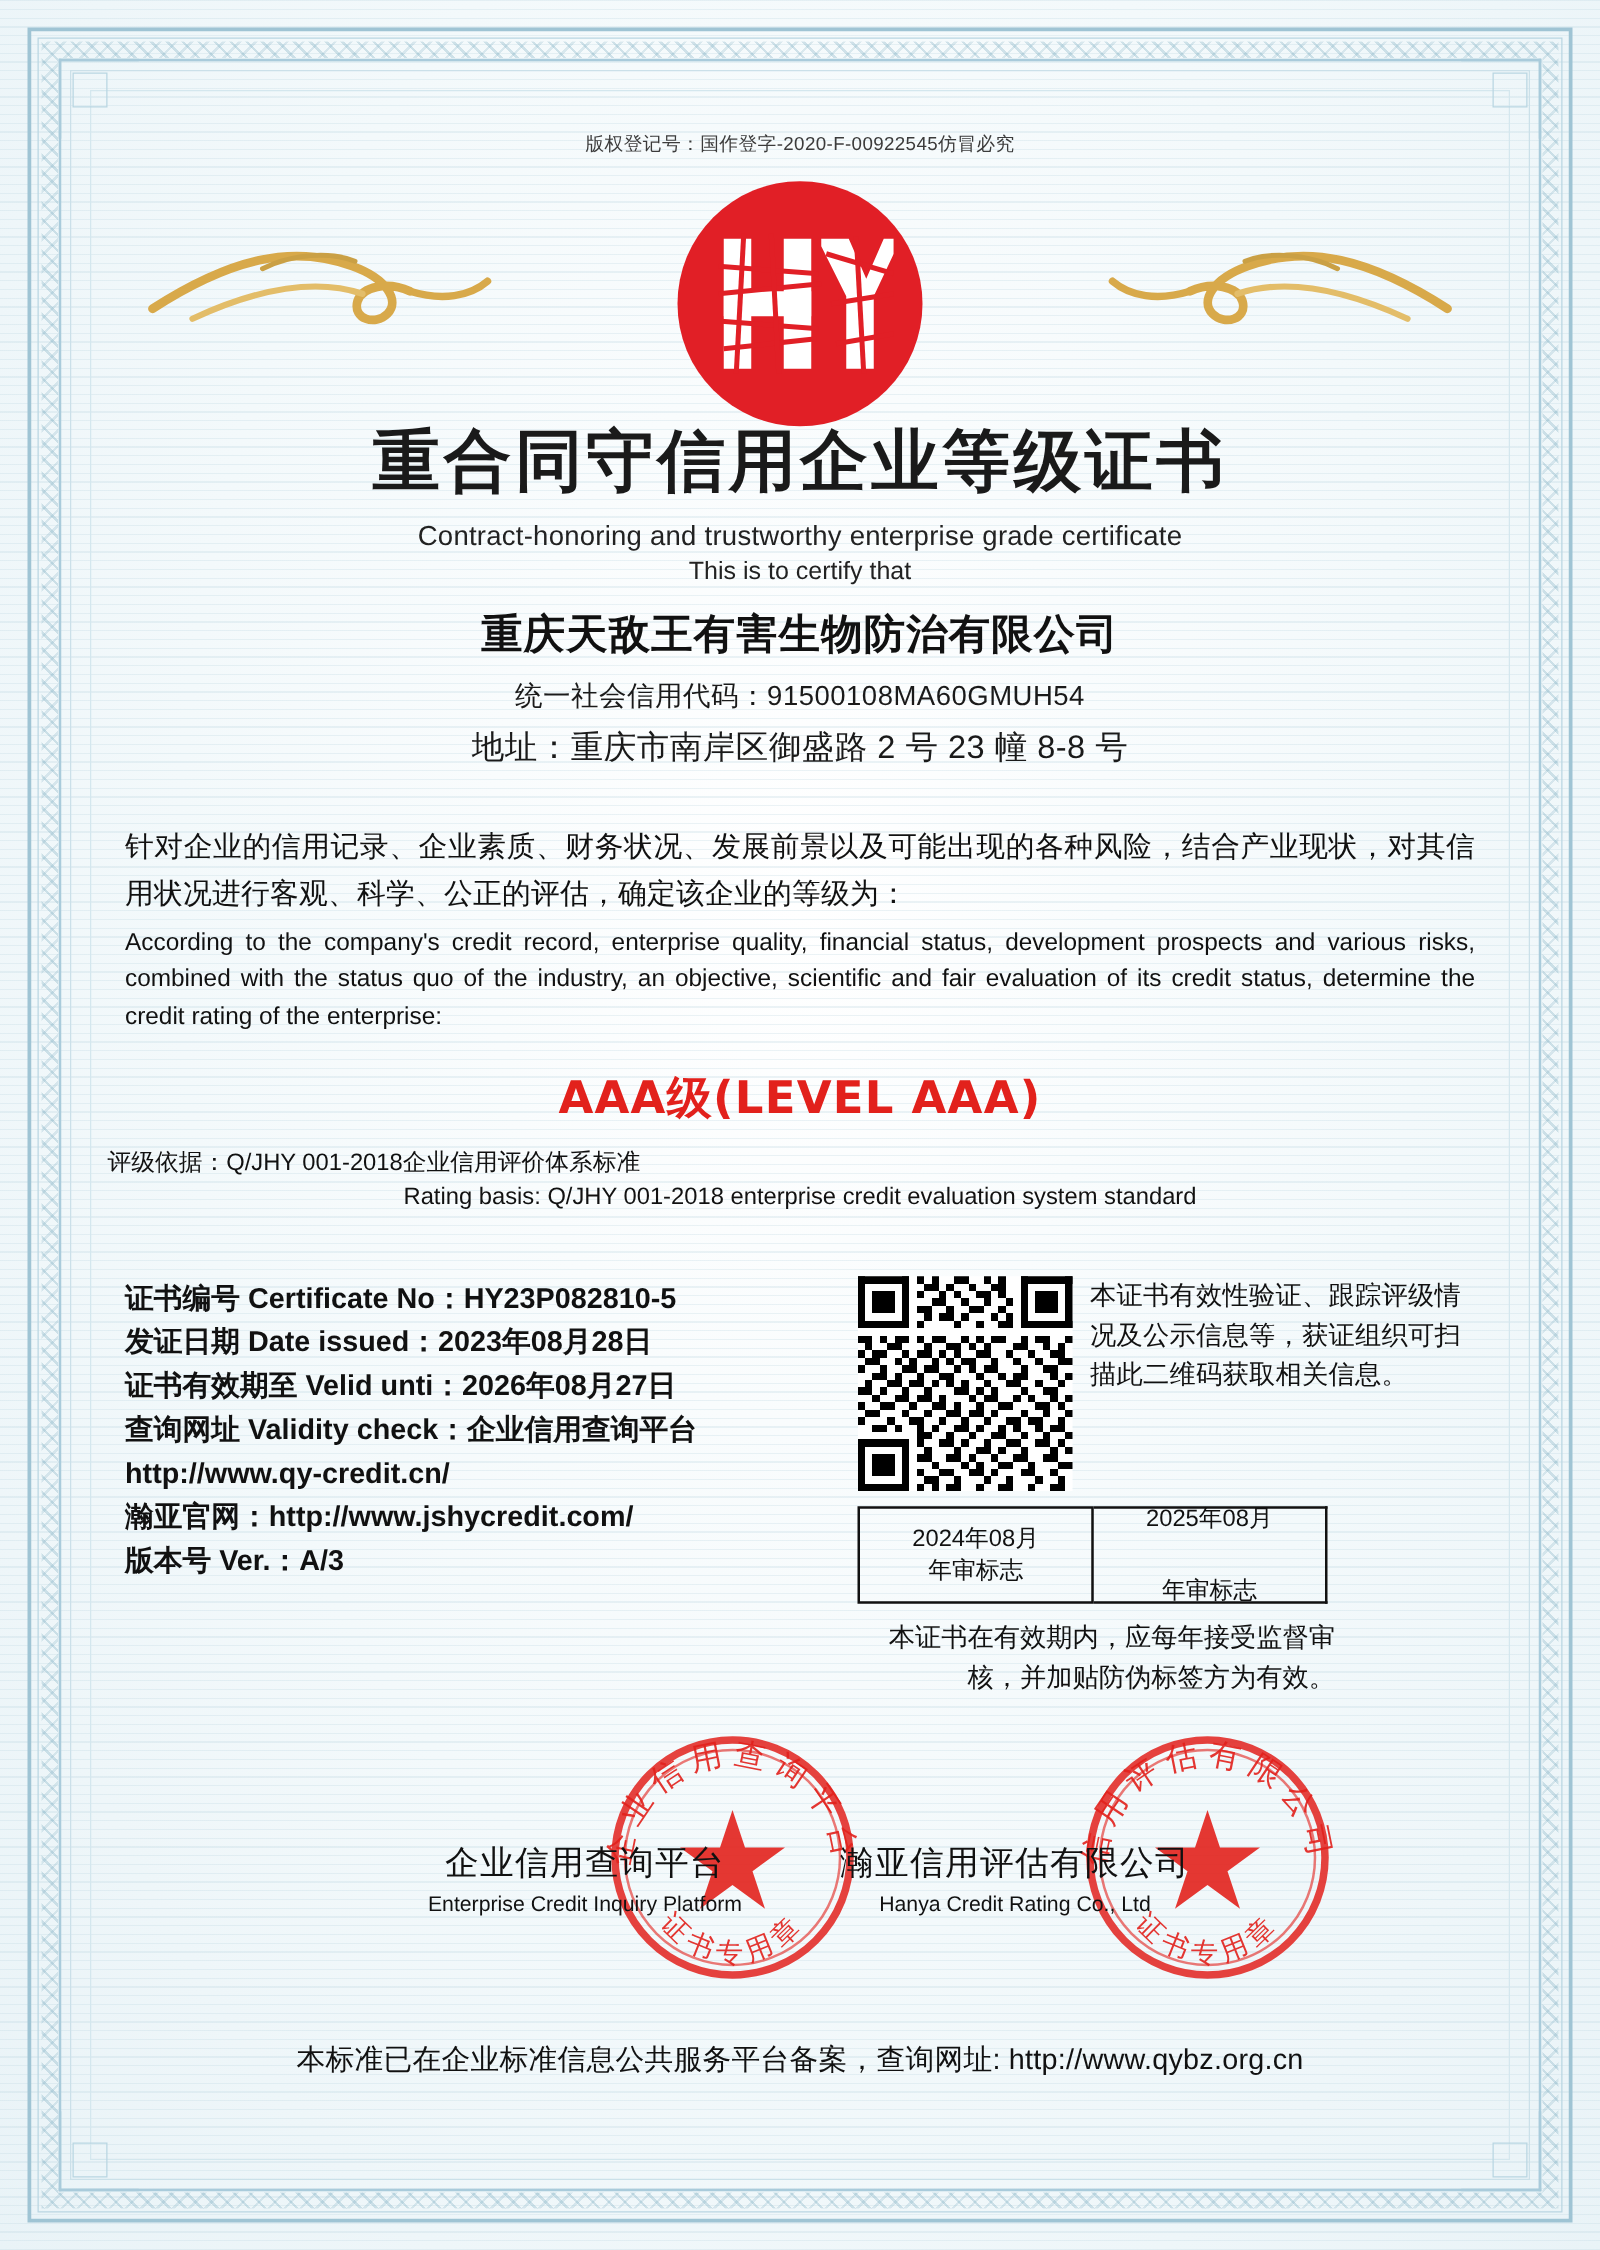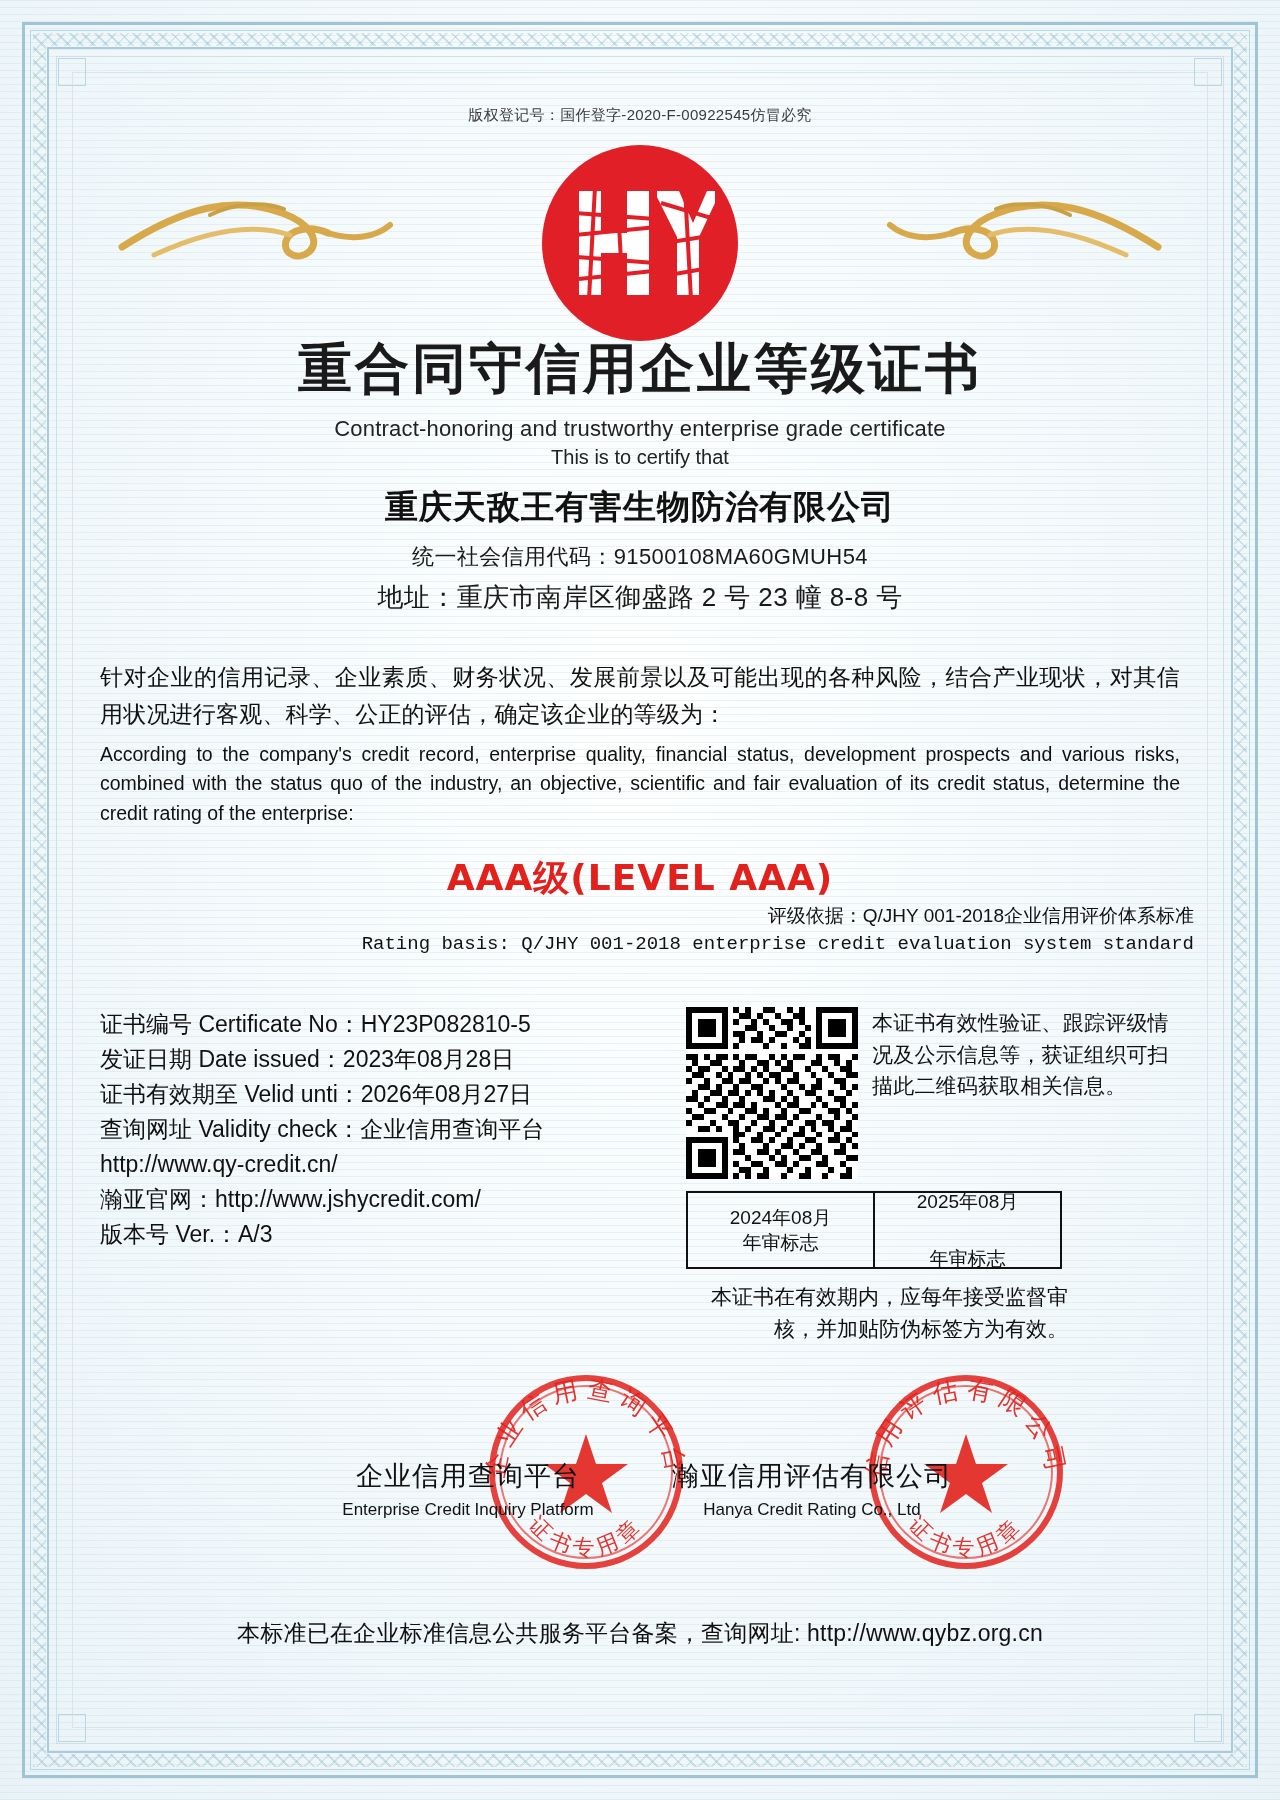--- a/index.html
+++ b/index.html
@@ -88,27 +88,27 @@
   
   .body-block{margin-top:44px;padding:0 14px;}
   .body-cn{font-size:23px;line-height:1.62;color:#111;text-align:justify;letter-spacing:.2px;}
   .body-en{font-size:19.5px;line-height:1.52;color:#111;margin-top:6px;text-align:justify;}
 
   .level{
     text-align:center;color:#e2211c;font-weight:bold;
     font-size:36px;margin-top:26px;letter-spacing:1px;
     font-family:"DejaVu Sans","Liberation Sans",sans-serif;
   }
-  .basis-cn{text-align:right;font-size:19px;color:#111;margin-top:0;}
-  .basis-en{text-align:right;font-size:19px;color:#111;margin-top:4px;font-family:Liberation Mono, monospace;}
+  .basis-cn{text-align:left;font-size:19px;color:#111;margin-top:14px;}
+  .basis-en{text-align:center;font-size:19px;color:#111;margin-top:4px;}
 
   
   .info-row{display:flex;margin-top:52px;padding:0 14px;}
   .info-left{width:570px;font-size:23px;line-height:1.52;color:#111;}
-  .info-left .line{white-space:nowrap;}
+  .info-left .line{white-space:nowrap;font-weight:bold;}
   .info-right{flex:1;padding-left:16px;}
   .qr-row{display:flex;}
   .qr{width:172px;height:172px;flex:none;}
   .qr-note{
     font-size:21px;line-height:1.5;color:#111;padding-left:14px;letter-spacing:.2px;
   }
   .stamp-boxes{display:flex;margin-top:12px;width:376px;}
   .sbox{
     flex:1;border:2px solid #111;height:74px;
     display:flex;flex-direction:column;align-items:center;justify-content:center;

